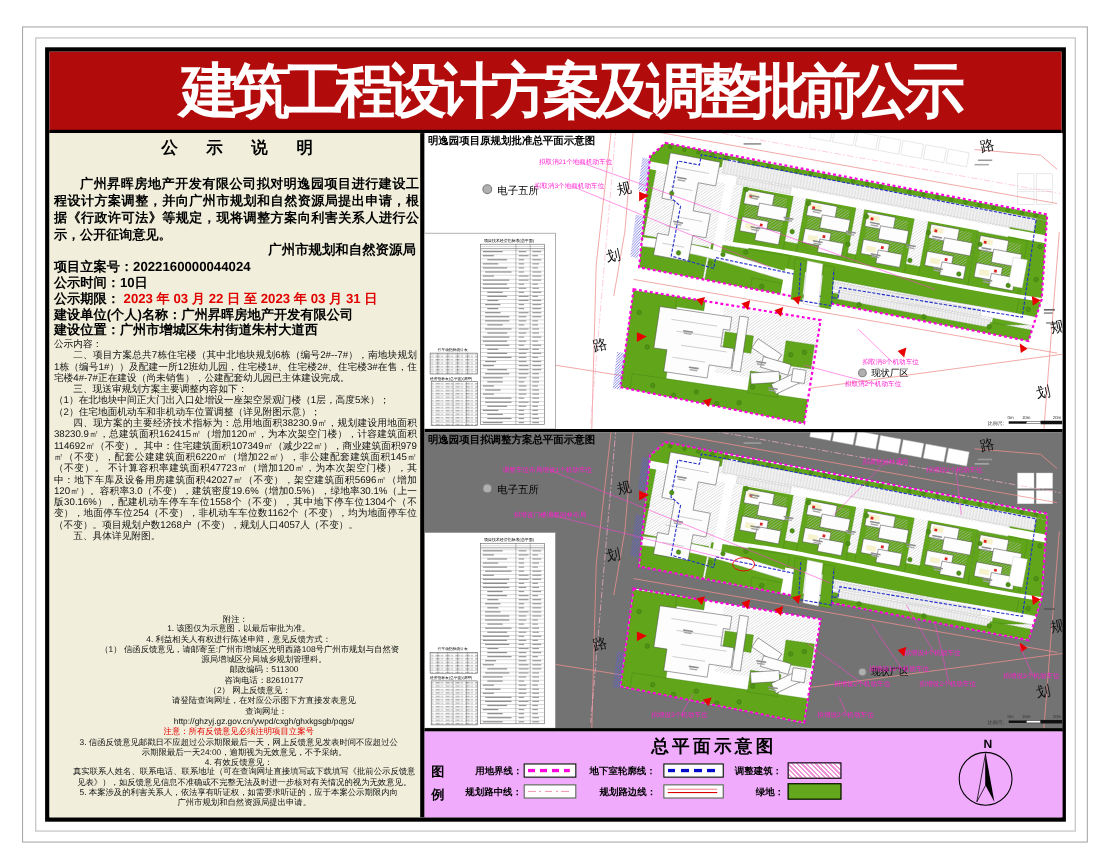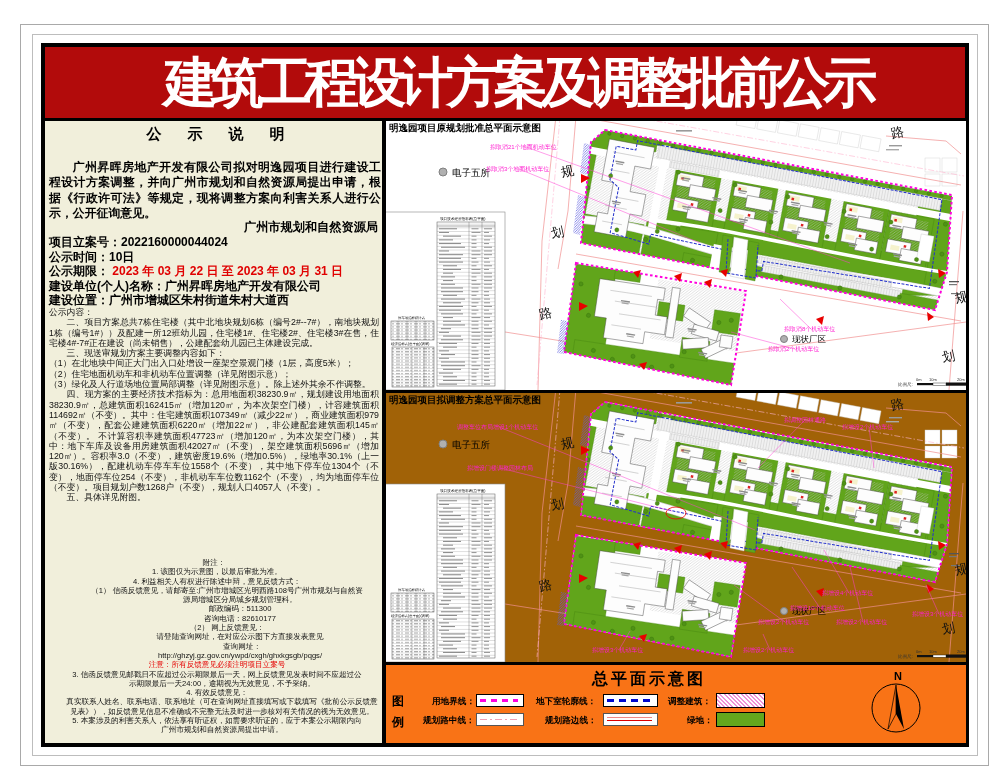--- a/index.html
+++ b/index.html
@@ -34,21 +34,20 @@
 建设单位(个人)名称：广州昇晖房地产开发有限公司<br>
 建设位置：广州市增城区朱村街道朱村大道西
 </div>
 
 <div class="abs" style="left:49px;top:307px;width:330px;font-size:8.8px;line-height:10.3px;text-align:justify;color:#111;">
 公示内容：<br>
 <span style="display:block;text-indent:2em;">二、项目方案总共7栋住宅楼（其中北地块规划6栋（编号2#--7#），南地块规划1栋（编号1#））及配建一所12班幼儿园，住宅楼1#、住宅楼2#、住宅楼3#在售，住宅楼4#-7#正在建设（尚未销售），公建配套幼儿园已主体建设完成。</span>
 <span style="display:block;text-indent:2em;">三、现送审规划方案主要调整内容如下：</span>
 <span style="display:block;">（1）在北地块中间正大门出入口处增设一座架空景观门楼（1层，高度5米）；</span>
 <span style="display:block;">（2）住宅地面机动车和非机动车位置调整（详见附图示意）；</span>
-<span style="display:block;">（3）绿化及人行道场地位置局部调整（详见附图示意）。除上述外其余不作调整。</span>
 <span style="display:block;text-indent:2em;">四、现方案的主要经济技术指标为：总用地面积38230.9㎡，规划建设用地面积38230.9㎡，总建筑面积162415㎡（增加120㎡，为本次架空门楼），计容建筑面积114692㎡（不变）。其中：住宅建筑面积107349㎡（减少22㎡），商业建筑面积979㎡（不变），配套公建建筑面积6220㎡（增加22㎡），非公建配套建筑面积145㎡（不变）。 不计算容积率建筑面积47723㎡（增加120㎡，为本次架空门楼），其中：地下车库及设备用房建筑面积42027㎡（不变），架空建筑面积5696㎡（增加120㎡）。容积率3.0（不变），建筑密度19.6%（增加0.5%），绿地率30.1%（上一版30.16%），配建机动车停车车位1558个（不变），其中地下停车位1304个（不变），地面停车位254（不变），非机动车车位数1162个（不变），均为地面停车位（不变）。项目规划户数1268户（不变），规划人口4057人（不变）。</span>
 <span style="display:block;text-indent:2em;">五、具体详见附图。</span>
 </div>
 
 <div class="abs" style="left:49px;top:558px;width:330px;font-size:7.6px;line-height:9.3px;color:#111;text-align:center;">
 附注：<br>
 <div style="margin-left:6px;">1. 该图仅为示意图，以最后审批为准。</div>
 <div style="margin-left:6px;">4. 利益相关人有权进行陈述申辩，意见反馈方式：</div>
 <div style="margin-left:26px;">（1） 信函反馈意见，请邮寄至:广州市增城区光明西路108号广州市规划与自然资<br><span style="margin-left:26px;">源局增城区分局城乡规划管理科。</span></div>
 <div style="margin-left:52px;">邮政编码：511300</div>
@@ -522,21 +521,21 @@
       <path d="M140,26 L464,142" stroke="#ff3fd4" stroke-width="0.5" fill="none"></path>
       <text x="104" y="28" font-size="6" fill="#ff1fd0">拟取消21个地面机动车位</text>
       <path d="M133,48 L314,122" stroke="#ff3fd4" stroke-width="0.5" fill="none"></path>
       <text x="100" y="50" font-size="6" fill="#ff1fd0">拟取消3个地面机动车位</text>
       <path d="M425,208 L394,178" stroke="#ff3fd4" stroke-width="0.5" fill="none"></path>
       <text x="398" y="210" font-size="6" fill="#ff1fd0">拟取消8个机动车位</text>
       <path d="M409,228 L345,211" stroke="#ff3fd4" stroke-width="0.5" fill="none"></path>
       <text x="382" y="230" font-size="6" fill="#ff1fd0">拟取消2个机动车位</text>
     </svg></div>
 
-<div class="abs" style="left:386px;top:393px;width:580px;height:269px;border-bottom:3px solid #000;background:#a16207;overflow:hidden;" id="map2"><svg width="580" height="269" viewBox="0 0 580 269" xmlns="http://www.w3.org/2000/svg" font-family="Liberation Sans,sans-serif">
+<div class="abs" style="left:386px;top:393px;width:580px;height:269px;border-bottom:3px solid #000;background:#737373;overflow:hidden;" id="map2"><svg width="580" height="269" viewBox="0 0 580 269" xmlns="http://www.w3.org/2000/svg" font-family="Liberation Sans,sans-serif">
       <use href="#plan"></use>
       <text x="3" y="10" font-size="9.5" font-weight="bold" fill="#000">明逸园项目拟调整方案总平面示意图</text>
       <path d="M113,34 L369,137" stroke="#ff3fd4" stroke-width="0.5" fill="none"></path>
       <text x="71" y="36" font-size="6" fill="#ff1fd0">调整车位布局增设1个机动车位</text>
       <path d="M114,75 L286,118" stroke="#ff3fd4" stroke-width="0.5" fill="none"></path>
       <text x="81" y="77" font-size="6" fill="#ff1fd0">拟增设门楼调整园林布局</text>
       <path d="M419,27 L372,75" stroke="#ff3fd4" stroke-width="0.5" fill="none"></path>
       <text x="398" y="29" font-size="6" fill="#ff1fd0">拟调整园林通路</text>
       <path d="M483,34 L488,75" stroke="#ff3fd4" stroke-width="0.5" fill="none"></path>
       <text x="456" y="36" font-size="6" fill="#ff1fd0">拟增设2个机动车位</text>
@@ -550,21 +549,21 @@
       <text x="450" y="231" font-size="6" fill="#ff1fd0">拟增设2个机动车位</text>
       <path d="M553,221 L540,192" stroke="#ff3fd4" stroke-width="0.5" fill="none"></path>
       <text x="526" y="223" font-size="6" fill="#ff1fd0">拟增设3个机动车位</text>
       <path d="M233,257 L244,238" stroke="#ff3fd4" stroke-width="0.5" fill="none"></path>
       <text x="206" y="259" font-size="6" fill="#ff1fd0">拟增设3个机动车位</text>
       <path d="M384,257 L377,241" stroke="#ff3fd4" stroke-width="0.5" fill="none"></path>
       <text x="357" y="259" font-size="6" fill="#ff1fd0">拟增设2个机动车位</text>
       <ellipse cx="290" cy="120" rx="10" ry="6" fill="none" stroke="#e00" stroke-width="0.8"></ellipse>
     </svg></div>
 
-<div class="abs" style="left:386px;top:665px;width:580px;height:78px;background:#f97316;">
+<div class="abs" style="left:386px;top:665px;width:580px;height:78px;background:#f0abfc;">
 
   <div class="abs" style="left:0px;top:4px;width:526px;text-align:center;font-size:16px;font-weight:bold;letter-spacing:3px;">总平面示意图</div>
 
   <div class="abs" style="left:6px;top:26px;width:14px;font-size:12px;font-weight:bold;line-height:21px;">图例</div>
 
   <div class="abs" style="left:46px;top:31px;font-size:8.6px;font-weight:bold;">用地界线：</div>
   <div class="abs" style="left:90px;top:29px;width:46px;height:11px;border:1px solid #000;background:#fff;">
     <div class="abs" style="left:3px;top:4px;width:38px;height:3px;background:repeating-linear-gradient(90deg,#ff00dd 0 6px,#fff 6px 11px);"></div>
   </div>
 

